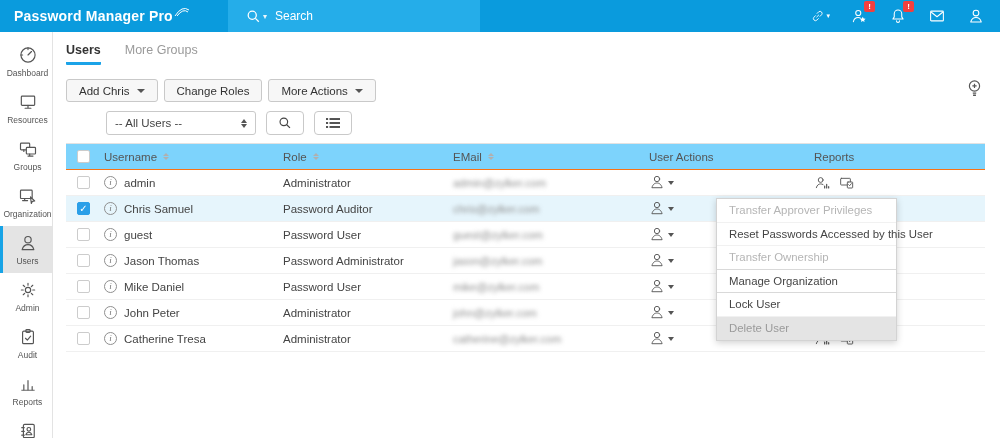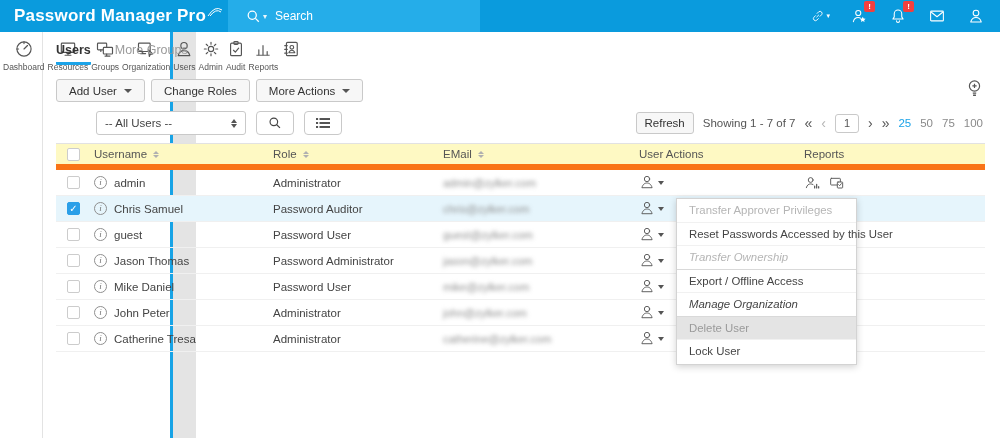--- a/index.html
+++ b/index.html
@@ -2,33 +2,33 @@
 <html><head>
 <meta charset="utf-8">
 <style>
   * { box-sizing: border-box; margin: 0; padding: 0; }
   html,body { width:1000px; height:438px; overflow:hidden; background:#fff;
     font-family:"Liberation Sans", sans-serif; position:relative; }
 
   
   .topbar { height:32px; display:flex; align-items:stretch; background:#0a9bdd; color:#fff; }
   .brand-area { width:228px; display:flex; align-items:center; padding-left:14px; }
-  .brand-text { font-size:17px; font-weight:bold; letter-spacing:.2px; white-space:nowrap; }
+  .brand-text { font-size:14px; font-weight:bold; letter-spacing:.2px; white-space:nowrap; }
   .brand-swoosh { margin-left:1px; margin-bottom:10px; }
   .search-area { width:252px; background:#25ade9; display:flex; align-items:center; padding-left:18px; cursor:pointer; }
   .search-caret { font-size:8px; margin-left:2px; opacity:.9; }
   .search-text { font-size:12px; margin-left:8px; }
   .top-icons { margin-left:auto; display:flex; align-items:center; gap:19px; padding-right:14px; }
   .top-ic { position:relative; width:20px; height:20px; display:flex; align-items:center; justify-content:center; cursor:pointer; }
   .badge { position:absolute; top:-5px; right:-6px; background:#f23f3f; color:#fff; font-size:8px;
     min-width:11px; height:11px; border-radius:2px; line-height:11px; text-align:center; font-weight:bold; }
 
   
   .layout { display:flex; height:406px; }
-  .sidebar { width:43px; border-right:1px solid #e3e3e3; display:flex; flex-direction:row; }
+  .sidebar { width:53px; border-right:1px solid #e3e3e3; display:flex; flex-direction:column; padding-top:6px; }
   .side-item { display:flex; flex-direction:column; align-items:center; gap:3px; padding:7px 0 7px 0;
     border-left:3px solid transparent; cursor:pointer; }
   .side-item.active { background:#e4e4e4; border-left-color:#17a3e6; }
   .side-icon { width:20px; height:20px; color:#555; }
   .side-icon svg { width:20px; height:20px; }
   .side-label { font-size:8.5px; color:#555; }
 
   .content { flex:1; position:relative; }
 
   
@@ -60,47 +60,47 @@
     font-size:11.5px; color:#333; cursor:pointer; font-family:"Liberation Sans", sans-serif; }
   .pg-arrow { font-size:14px; color:#555; cursor:pointer; line-height:1; }
   .pg-box { width:24px; height:19px; border:1px solid #c9c9c9; border-radius:3px; text-align:center;
     line-height:17px; font-size:11px; color:#555; }
   .pg-size { cursor:pointer; color:#8a8a8a; }
   .pg-size.active { color:#1ba3e8; }
 
   
   .table { margin:8px 15px 0 13px; }
   .tr { display:grid; grid-template-columns:38px 179px 170px 196px 165px 1fr; align-items:center; }
-  .thead { height:27px; background:#fef9c3; border-top:1px solid #e2e2e2; border-bottom:6px solid #f97316;
+  .thead { height:27px; background:#7dd3fc; border-top:1px solid #e2e2e2; border-bottom:1px solid #f97316;
     color:#555; font-size:11.5px; }
   .th { display:flex; align-items:center; gap:6px; }
   .sort { display:flex; flex-direction:column; gap:1px; }
   .sort i { width:0; height:0; border-left:3px solid transparent; border-right:3px solid transparent; }
   .sort .up { border-bottom:3.5px solid #b0b0b0; }
   .sort .dn { border-top:3.5px solid #b0b0b0; }
   .row { height:26px; border-bottom:1px solid #f0f0f0; font-size:11.5px; color:#444; }
   .row.selected { background:#e6f5fc; }
   .cb { width:13px; height:13px; border:1px solid #ccc; border-radius:2px; background:#fff; margin-left:11px; cursor:pointer; }
   .cb.checked { background:#2b9fe8; border-color:#2b9fe8; color:#fff; font-size:10px; line-height:12px; text-align:center; }
   .user-cell { display:flex; align-items:center; gap:7px; }
   .info-ic { width:13px; height:13px; border:1px solid #8f8f8f; border-radius:50%; color:#777;
     font-size:9px; line-height:11.5px; text-align:center; font-family:"Liberation Serif", serif; font-style:italic; flex:0 0 13px; }
   .email-cell { filter:blur(2.2px); color:#8f8f8f; font-size:11px; }
   .ua-cell { display:flex; align-items:center; gap:3px; cursor:pointer; color:#555; }
   .ua-cell .caret { width:0; height:0; border-left:3.5px solid transparent; border-right:3.5px solid transparent; border-top:4px solid #555; }
   .rep-cell { display:flex; align-items:center; gap:9px; color:#555; }
   .rep-cell span { cursor:pointer; display:flex; }
 
   
-  .context-menu { position:absolute; left:676px; top:198px; width:181px; background:#fff;
+  .context-menu { position:absolute; left:716px; top:198px; width:181px; background:#fff;
     border:1px solid #d3d3d3; box-shadow:0 2px 7px rgba(0,0,0,.18); z-index:20; }
   .menu-item { height:23.5px; line-height:23px; padding:0 12px; font-size:11.4px; color:#444;
     border-bottom:1px solid #f1f1f1; cursor:pointer; white-space:nowrap; }
   .menu-item.disabled { color:#b5b5b5; cursor:default; }
-  .menu-item.group-end { border-bottom-color:#d9d9d9;font-style:italic; }
+  .menu-item.group-end { border-bottom-color:#d9d9d9; }
   .menu-item.highlighted { background:#e4e4e4; color:#9a9a9a; }
   .menu-item:last-child { border-bottom:none; }
 </style>
 </head>
 <body>
 
 <div class="topbar">
   <div class="brand-area">
     <span class="brand-text">Password Manager Pro</span>
     <svg class="brand-swoosh" width="16" height="12" viewBox="0 0 16 12" fill="none" stroke="#fff" stroke-width="1">
@@ -230,21 +230,21 @@
 
   <div class="content">
     <div class="tabs">
         <div class="tab active">Users</div>
         <div class="tab">More Groups</div>
       </div>
 
     <div class="toolbar">
       <span id="toolbar-buttons" style="display:flex;gap:6px">
           <button class="btn">
-            <span>Add User</span>
+            <span>Add Chris</span>
             <span class="caret"></span>
           </button>
           <button class="btn">
             <span>Change Roles</span>
           </button>
           <button class="btn">
             <span>More Actions</span>
             <span class="caret"></span>
           </button>
         </span>
@@ -275,35 +275,20 @@
         <svg width="14" height="12" viewBox="0 0 20 16" fill="#444">
           <rect x="0" y="1" width="3" height="2.6"></rect>
             <rect x="5" y="1" width="15" height="2.6"></rect>
           <rect x="0" y="6.7" width="3" height="2.6"></rect>
             <rect x="5" y="6.7" width="15" height="2.6"></rect>
           <rect x="0" y="12.4" width="3" height="2.6"></rect>
             <rect x="5" y="12.4" width="15" height="2.6"></rect>
         </svg>
       </div>
 
-      <div class="right-controls">
-        <button class="refresh">Refresh</button>
-        <span>Showing 1 - 7 of 7</span>
-        <span class="pg-arrow">«</span>
-        <span class="pg-arrow" style="color:#b5b5b5">‹</span>
-        <span class="pg-box">1</span>
-        <span class="pg-arrow">›</span>
-        <span class="pg-arrow">»</span>
-        <span id="page-sizes" style="display:flex;gap:9px">
-            <span class="pg-size active">25</span>
-            <span class="pg-size">50</span>
-            <span class="pg-size">75</span>
-            <span class="pg-size">100</span>
-          </span>
-      </div>
     </div>
 
     <div class="table">
       <div class="tr thead" id="table-head">
         <span class="cb"></span>
       <div class="th">
             <span>Username</span>
             <span class="sort">
               <i class="up"></i>
               <i class="dn"></i>
@@ -557,17 +542,16 @@
           </div>
         </div>
     </div>
   </div>
 </div>
 
 <div class="context-menu" id="context-menu">
     <div class="menu-item disabled">Transfer Approver Privileges</div>
     <div class="menu-item">Reset Passwords Accessed by this User</div>
     <div class="menu-item disabled group-end">Transfer Ownership</div>
-    <div class="menu-item">Export / Offline Access</div>
     <div class="menu-item group-end">Manage Organization</div>
+    <div class="menu-item">Lock User</div>
     <div class="menu-item highlighted">Delete User</div>
-    <div class="menu-item">Lock User</div>
   </div>
 
 </body></html>

